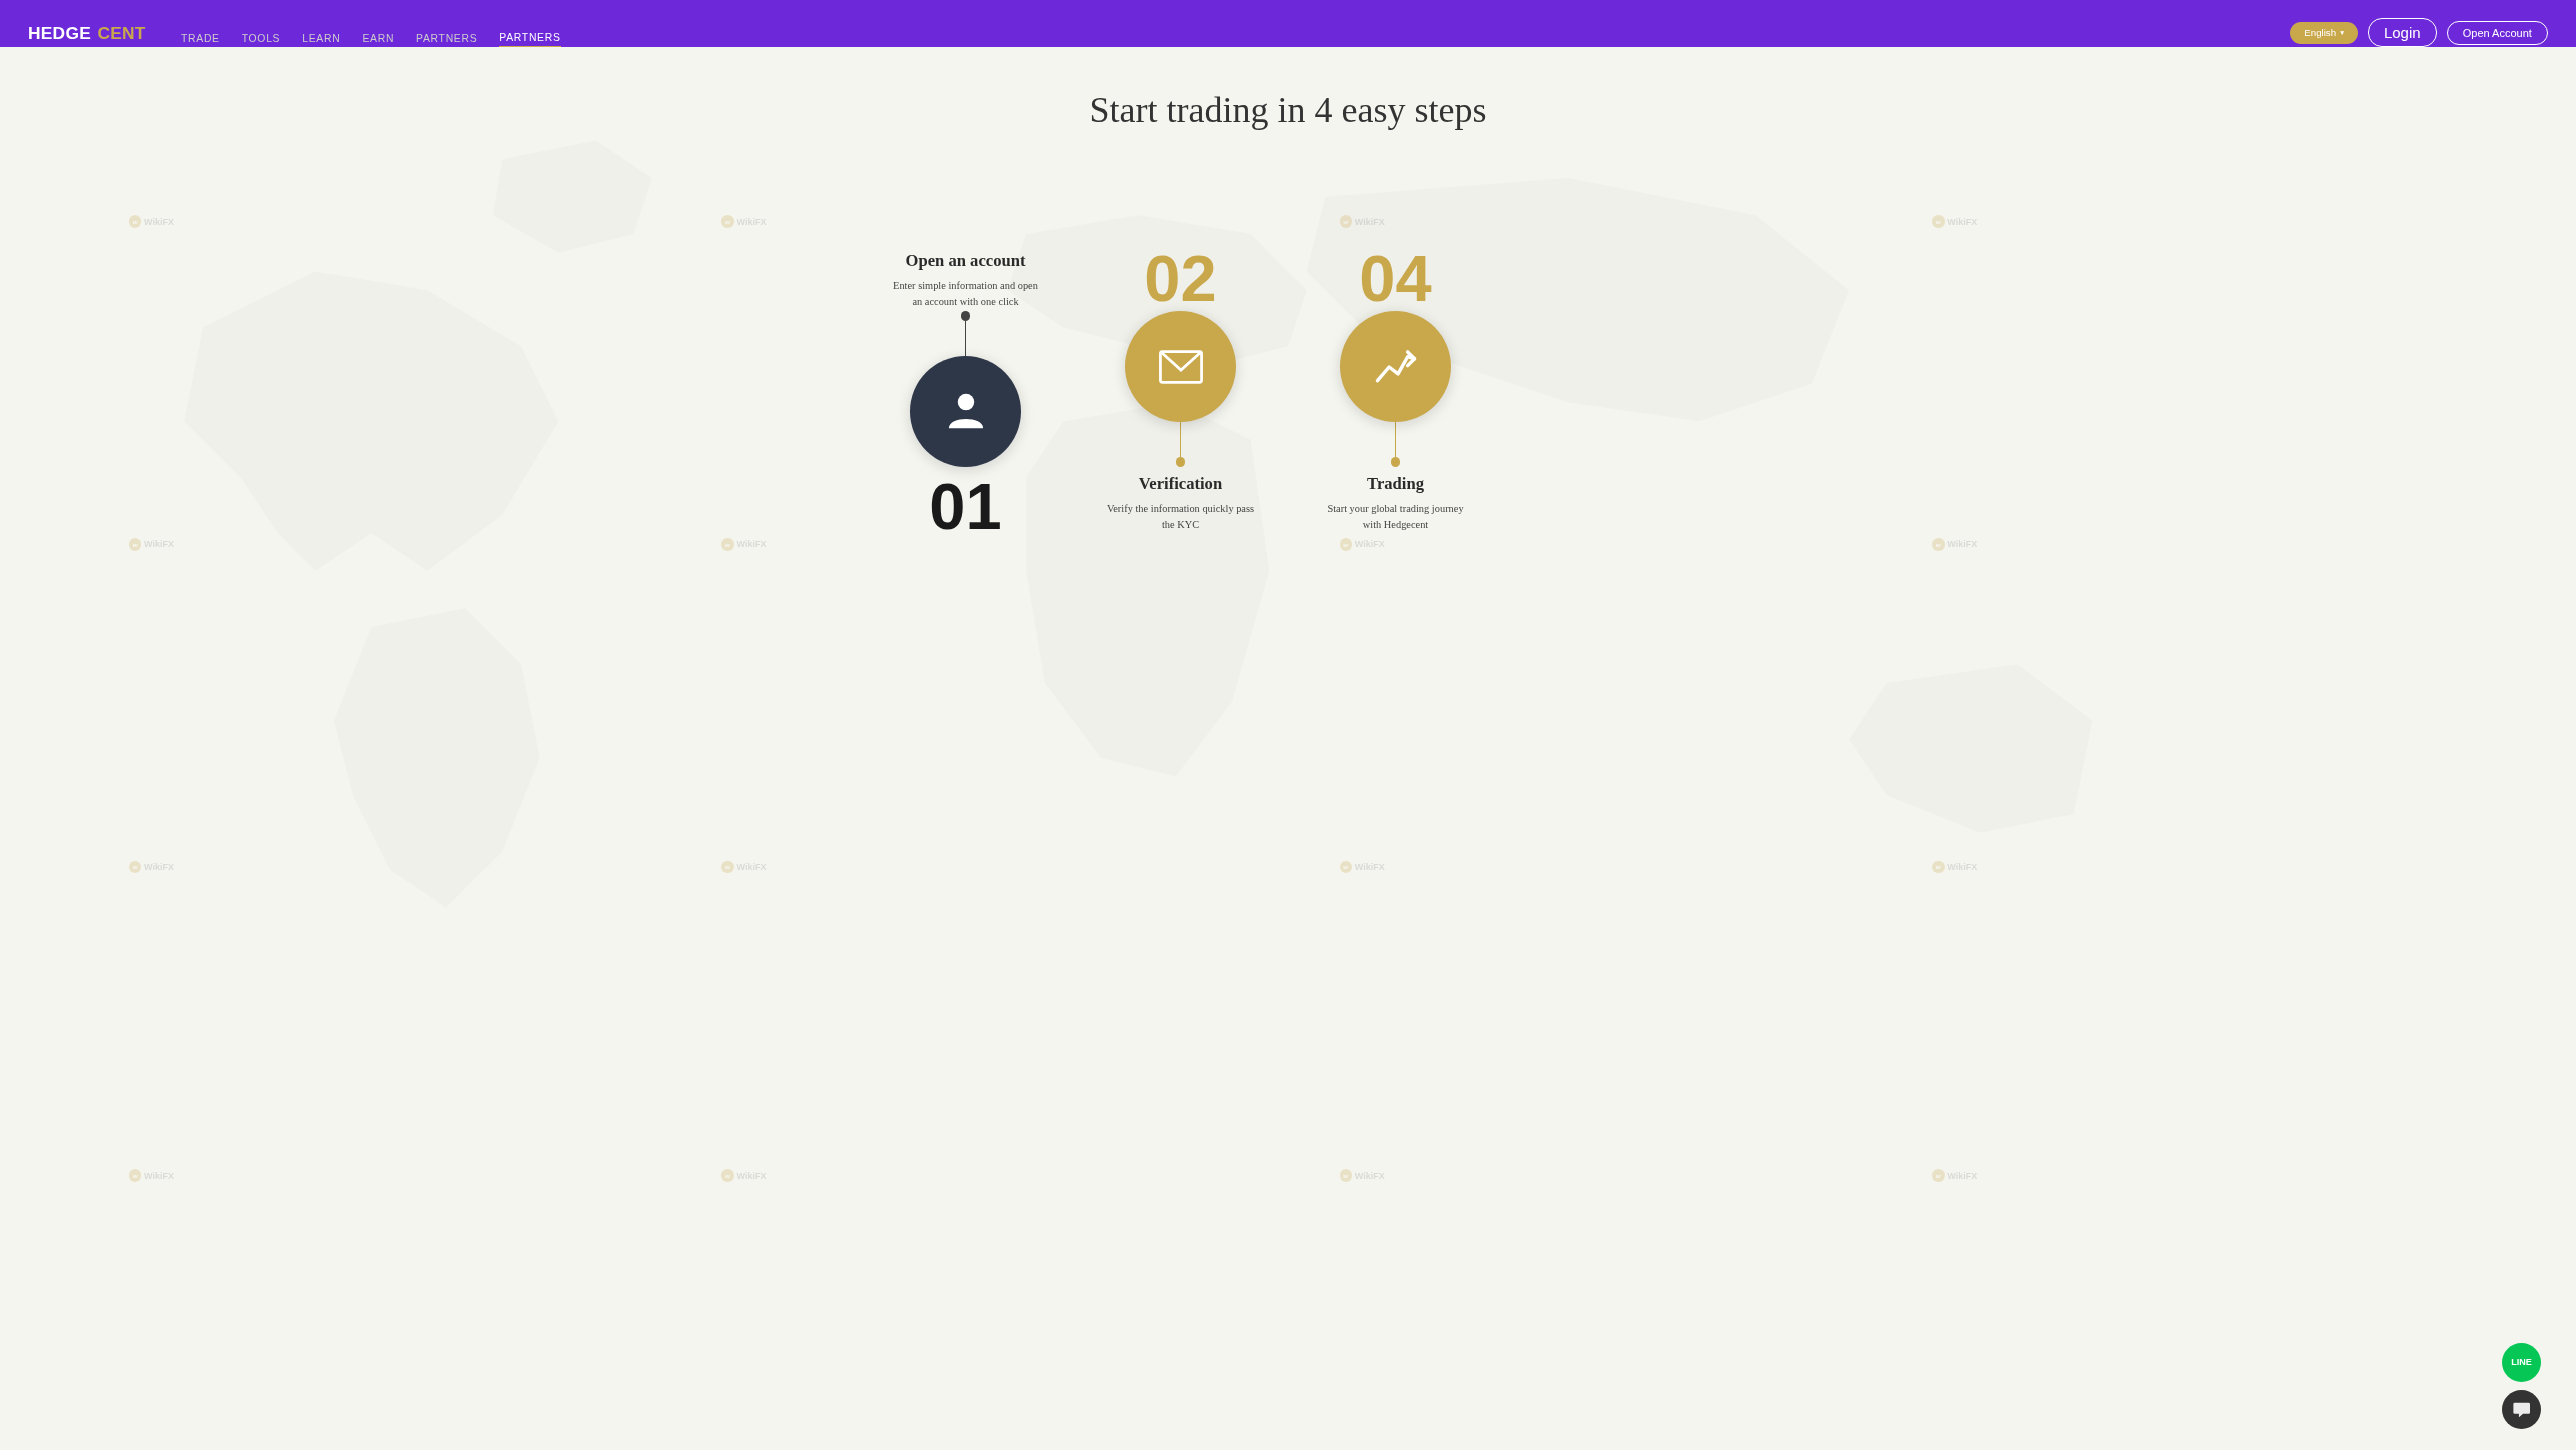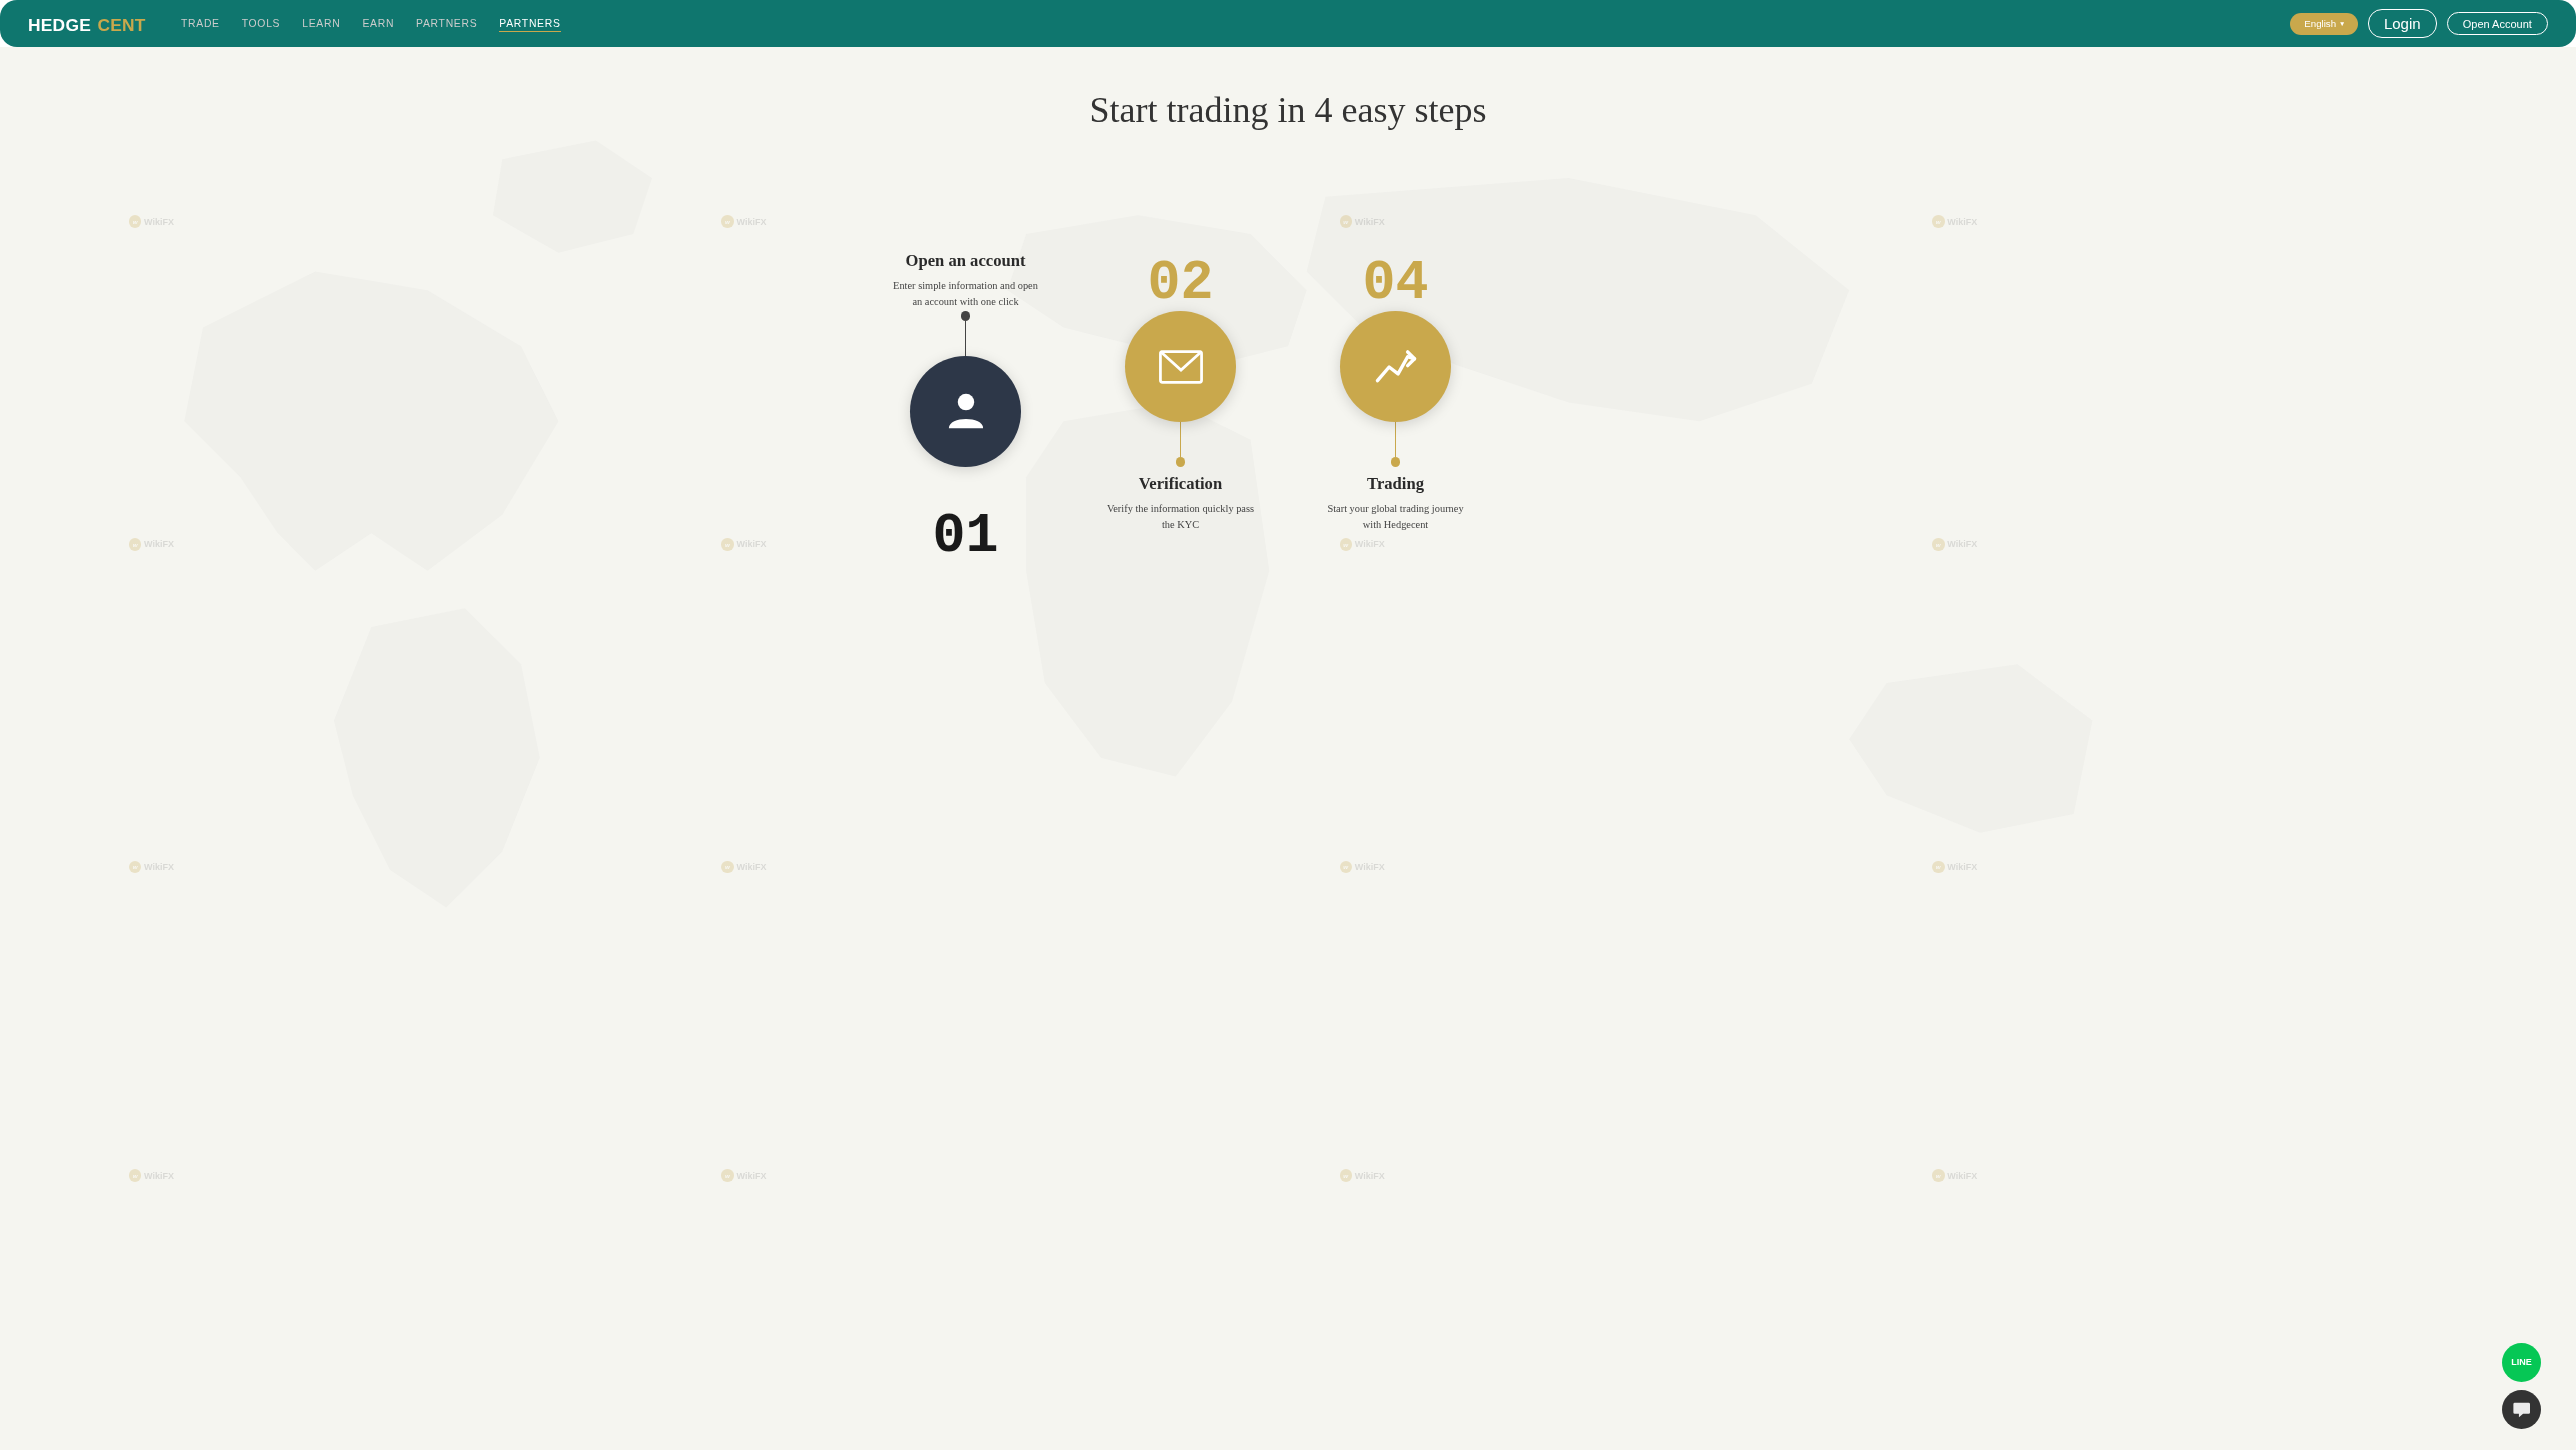--- a/index.html
+++ b/index.html
@@ -1,27 +1,26 @@
 <!DOCTYPE html>
 <html style="font-size:11px"><head>
   <meta charset="utf-8">
   <style>
     * { margin: 0; padding: 0; box-sizing: border-box; }
     body { font-family: Georgia, 'Times New Roman', serif; background: #fff; overflow-x: hidden; }
 
     
     nav {
-      background: #0f766e;
-      display: flex;
-      align-items: center;
+      background: #6d28d9;
+      display: flex;
+      align-items: flex-end;
       padding: 0 28px;
       height: 47px;
       position: relative;
       z-index: 10;
-      border-radius: 17px;
     }
     .nav-logo {
       font-size: 19.4px;
       font-weight: 900;
       color: #fff;
       font-family: Arial Black, Arial, sans-serif;
       letter-spacing: 0.7px;
       margin-right: 28px;
       white-space: nowrap;
     }
@@ -183,26 +182,25 @@
     .step-desc {
       font-size: 10.4px;
       color: #444;
       font-family: Georgia, serif;
       text-align: center;
       line-height: 1.6;
       max-width: 152px;
     }
 
     .step-number {
-      font-size: 55px;
+      font-size: 65px;
       font-weight: 900;
-      font-family: Liberation Mono, monospace;
+      font-family: Liberation Sans, sans-serif;
       color: #1a1a1a;
       line-height: 1;
-      margin-top: 35px;
     }
     .step-number.gold {
       color: #c9a84c;
     }
 
     
     .step-icon-wrapper {
       position: relative;
       display: flex;
       flex-direction: column;

